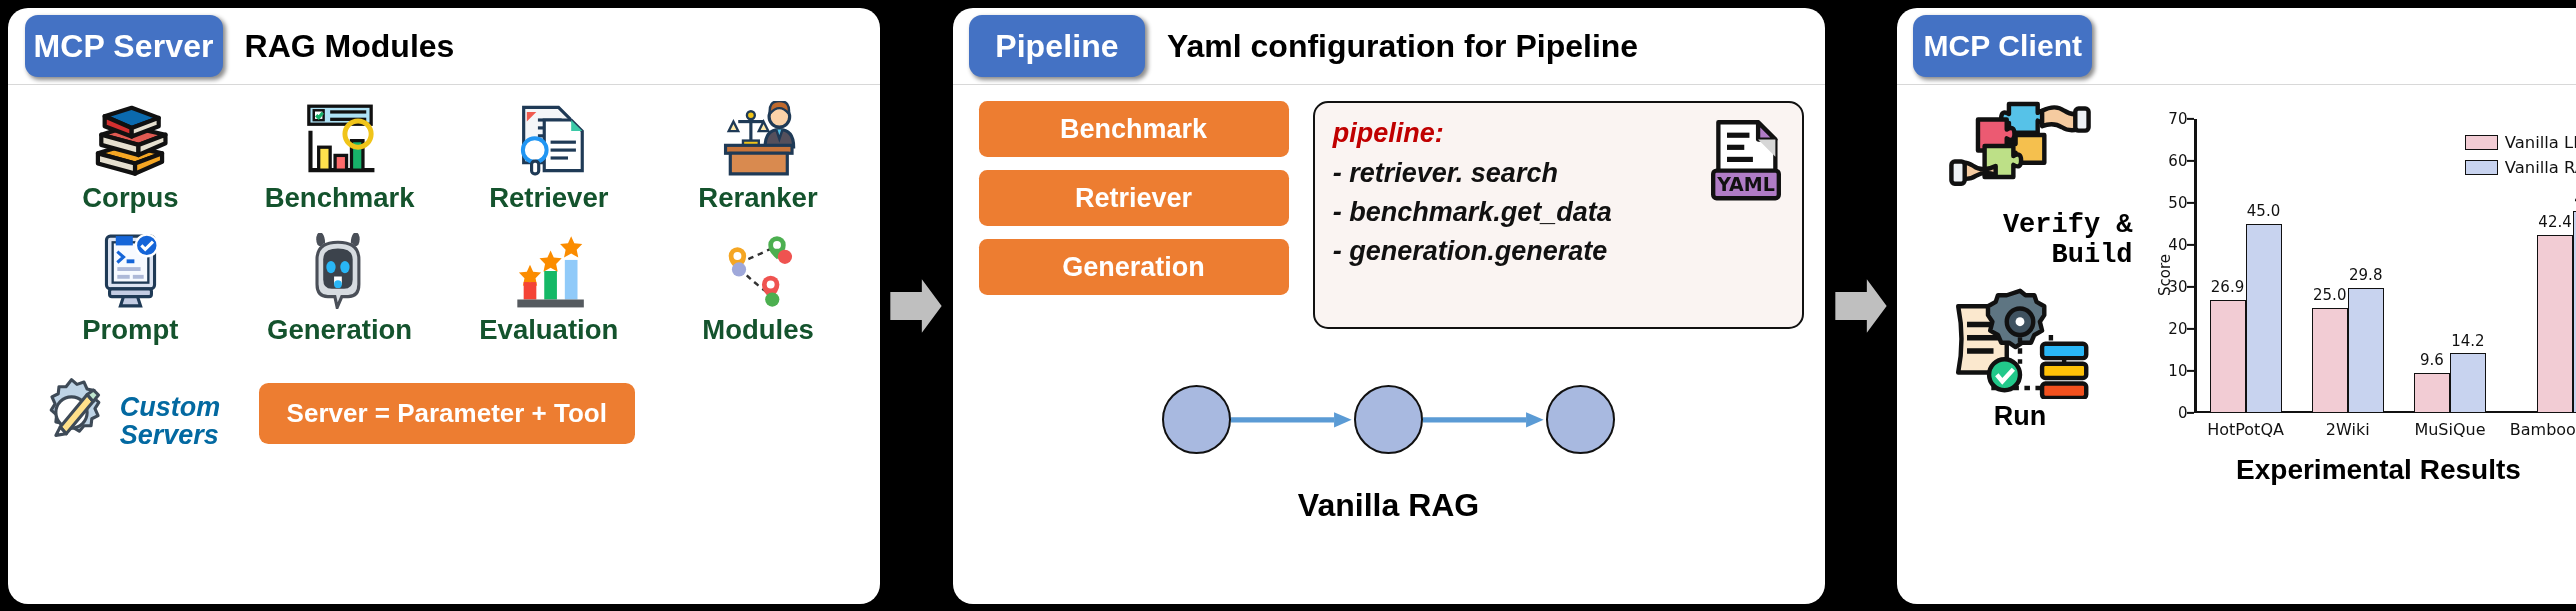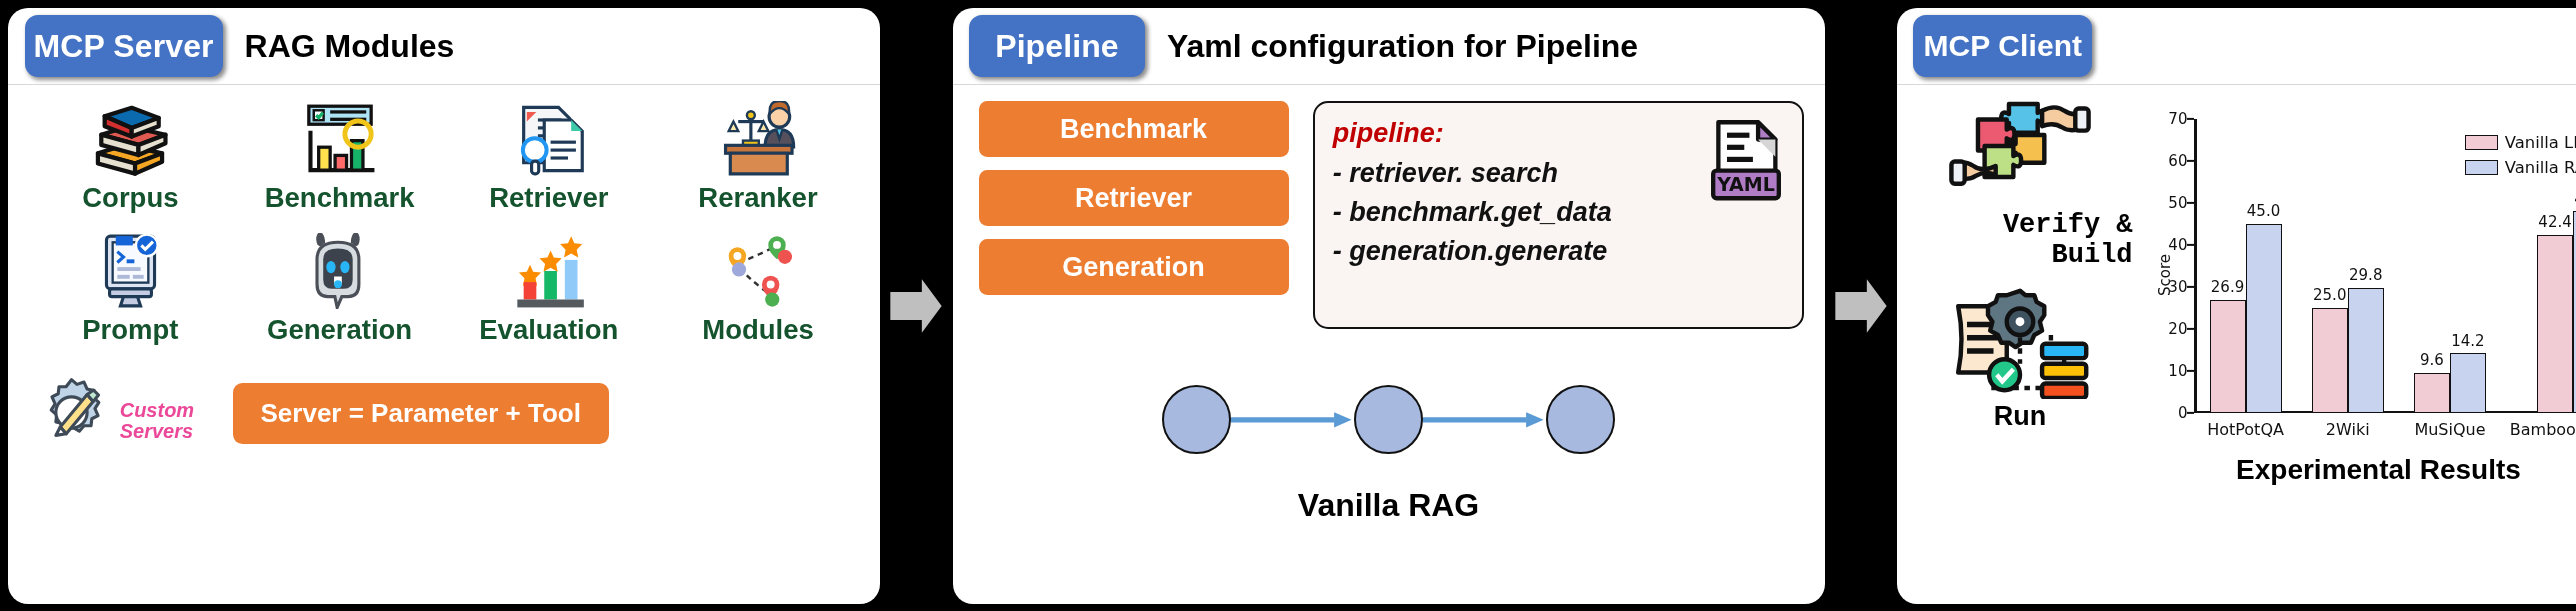--- a/index.html
+++ b/index.html
@@ -72,22 +72,22 @@
     margin-top: 2.3px; white-space: nowrap;
   }
 
   .server-bottom {
     display: flex; align-items: center;
     padding: 13px 17.6px 0 26px;
     gap: 15px;
   }
   .custom-wrap { display:flex; align-items:center; gap: 10.5px; }
   .custom-text {
-    color: #ec4899; font-weight: bold; font-style: italic;
-    font-size: 20px; line-height: 1.05; margin-top: 15px;
+    color: #0369a1; font-weight: bold; font-style: italic;
+    font-size: 27px; line-height: 1.05; margin-top: 15px;
   }
   .pill-orange {
     background: #ED7D31; color:#fff; font-weight:bold;
     border-radius: 9.4px;
     font-size: 26px;
     padding: 15px 28px;
     white-space: nowrap;
     margin-left: 23.4px;
   }
 

